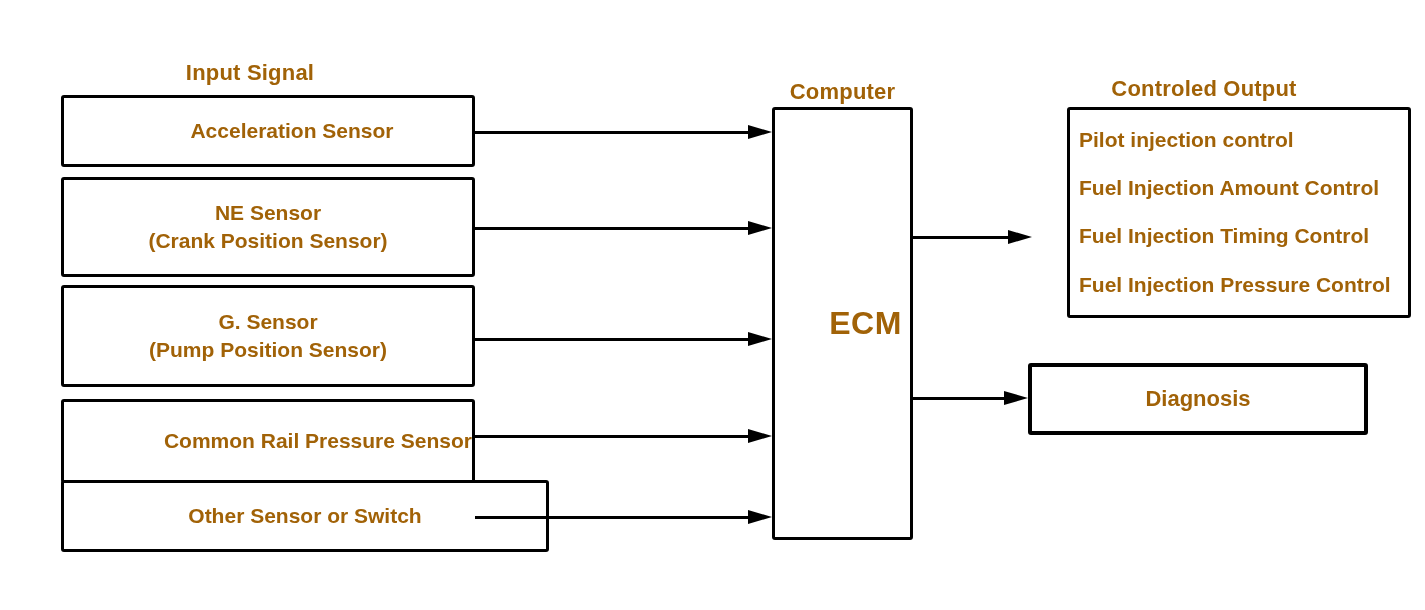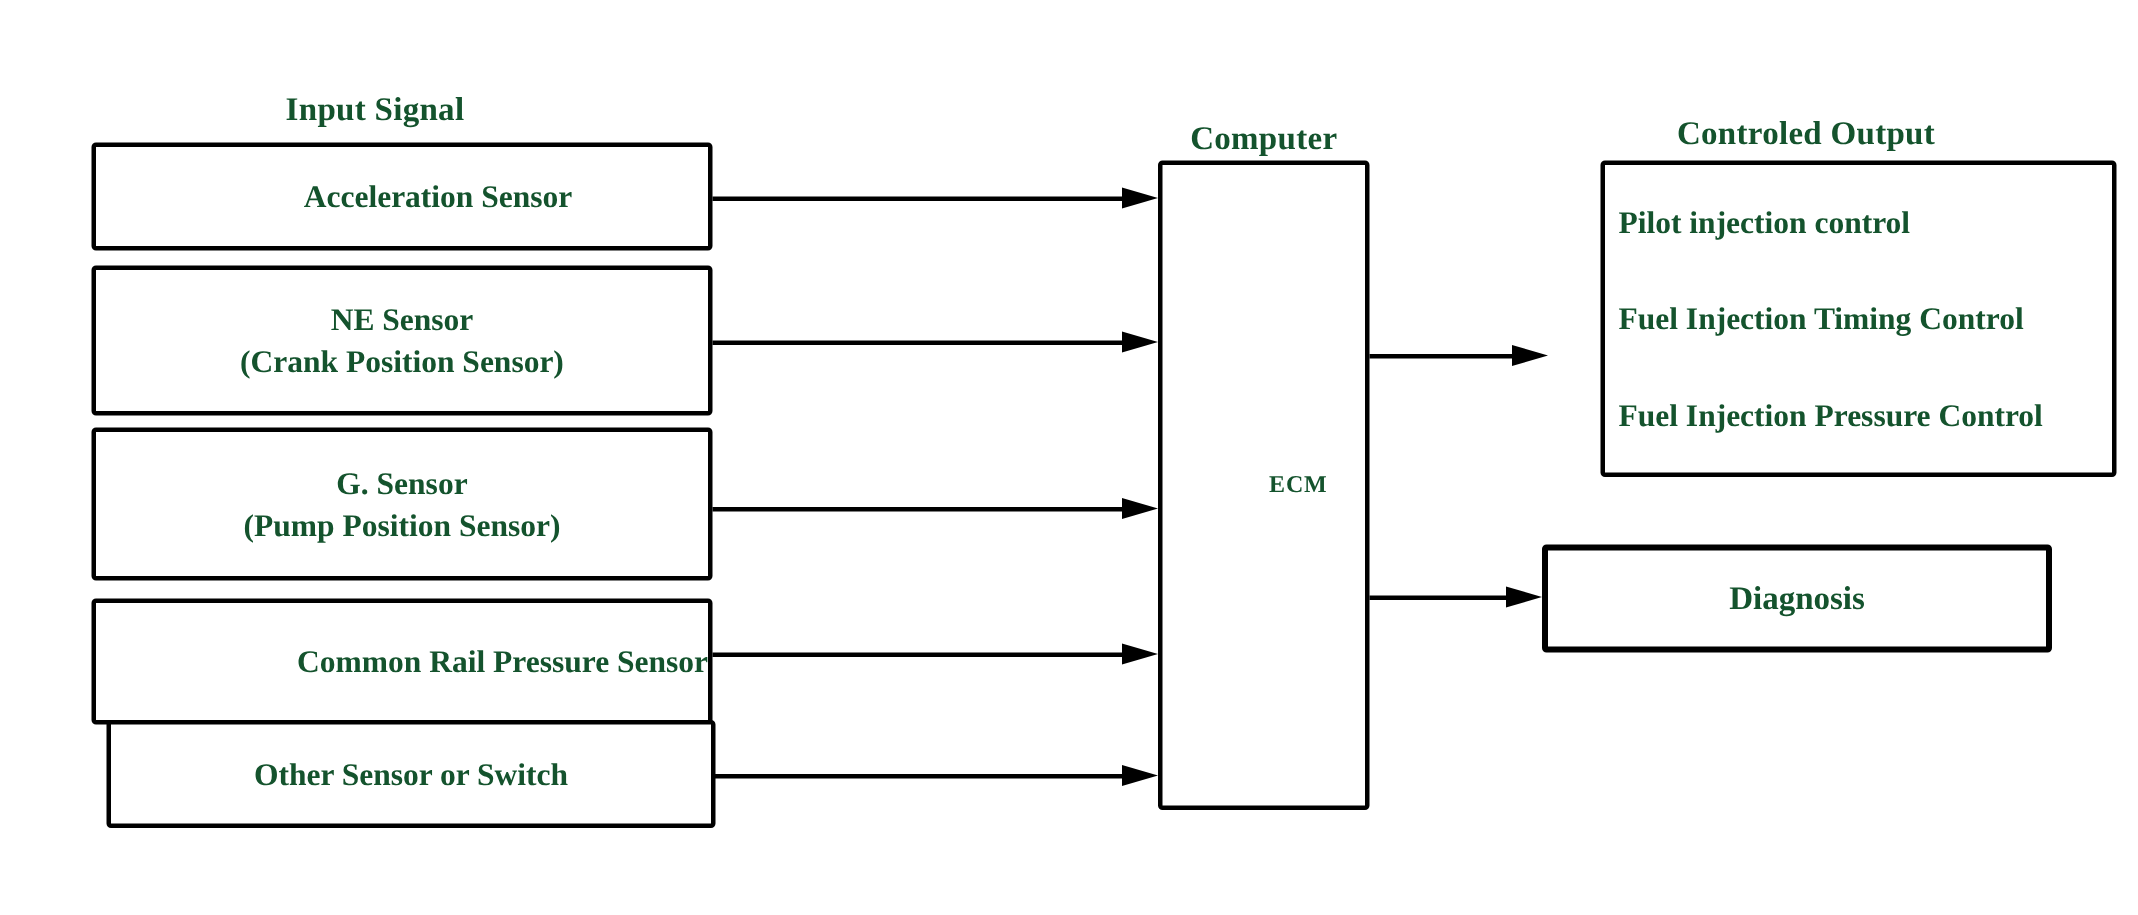--- a/index.html
+++ b/index.html
@@ -5,22 +5,22 @@
   html, body {
     margin: 0;
     padding: 0;
     background: #ffffff;
   }
   .canvas {
     position: relative;
     width: 1425px;
     height: 610px;
     background: #ffffff;
-    font-family: Liberation Serif, serif;
-    color: #14532d;
+    font-family: Liberation Sans, sans-serif;
+    color: #a16207;
     overflow: hidden;
   }
   .hdr {
     position: absolute;
     text-align: center;
     font-size: 22px;
     font-weight: bold;
     letter-spacing: 0.2px;
     white-space: nowrap;
   }
@@ -34,21 +34,21 @@
     align-items: center;
     justify-content: center;
     text-align: center;
     font-size: 21px;
     font-weight: bold;
     line-height: 1.35;
     box-sizing: border-box;
   }
   .box .bline { display: block; }
   .ecm-box {
-    font-size: 16px;
+    font-size: 32px;
     letter-spacing: 0.5px;
     padding-left: 46px;
   }
   .out-box {
     align-items: stretch;
     justify-content: space-around;
     text-align: left;
     padding: 6px 4px 6px 9px;
     margin-left: 35px;
   }
@@ -105,30 +105,31 @@
 
   <div class="box" style="left:61px; top:285px; width:414px; height:102px;">
     <span class="bline">G. Sensor</span>
     <span class="bline">(Pump Position Sensor)</span>
   </div>
 
   <div class="box" style="left:61px; top:399px; width:414px; height:84px;align-items:flex-end;">
     <span class="bline">Common Rail Pressure Sensor</span>
   </div>
 
-  <div class="box" style="left:71px; top:480px; width:406px; height:72px;">
+  <div class="box" style="left:61px; top:480px; width:488px; height:72px;">
     <span class="bline">Other Sensor or Switch</span>
   </div>
 
   <div class="box ecm-box" style="left:772px; top:107px; width:141px; height:433px;">
     <span class="bline">ECM</span>
   </div>
 
   <div class="box out-box" style="left:1032px; top:107px; width:344px; height:211px;">
     <span class="oline">Pilot injection control</span>
+    <span class="oline">Fuel Injection Amount Control</span>
     <span class="oline">Fuel Injection Timing Control</span>
     <span class="oline">Fuel Injection Pressure Control</span>
   </div>
 
   <div class="box diag-box" style="left:1028px; top:363px; width:340px; height:72px;text-align:center;">
     <span class="bline">Diagnosis</span>
   </div>
 
   <div class="arrow" style="left:475px; top:125px; width:297px;">
     <div class="shaft"></div>

